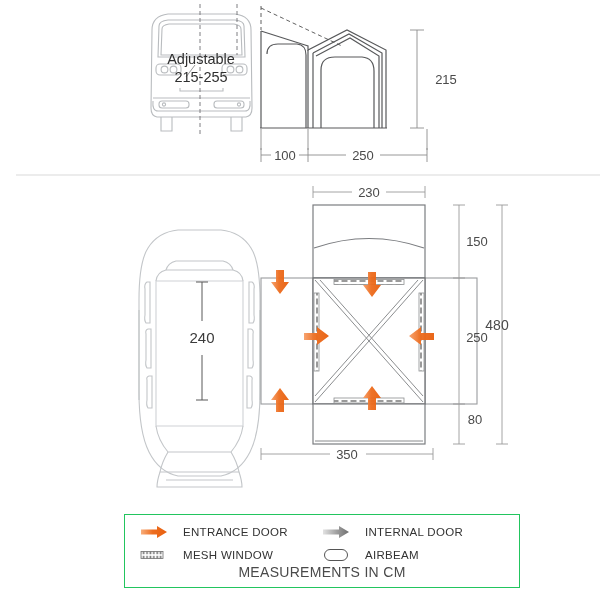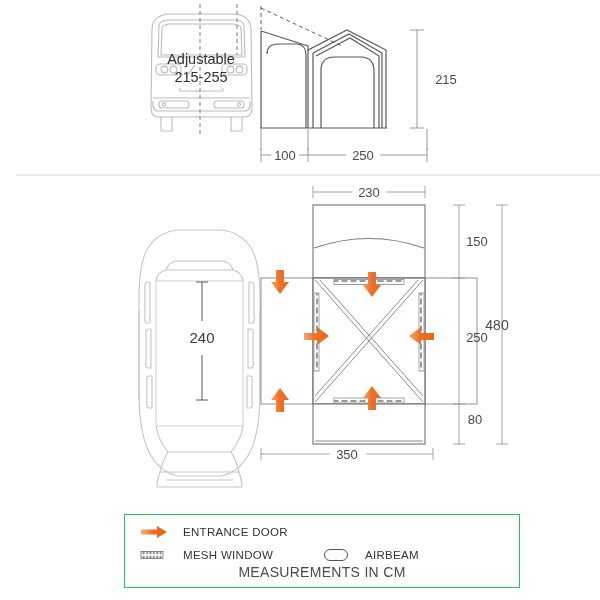--- a/index.html
+++ b/index.html
@@ -340,20 +340,35 @@
             <stop offset="0%" stop-color="#F8AE7C"></stop>
             <stop offset="45%" stop-color="#ED6D1F"></stop>
             <stop offset="100%" stop-color="#E8600F"></stop>
           </linearGradient>
         </defs>
       </svg>
     </span>
     <span class="legend-label">ENTRANCE DOOR</span>
   </div>
 
+  <div class="legend-row" style="left:196px; top:10px;">
+    <span class="legend-ico">
+      <svg width="30" height="14" viewBox="0 0 30 14">
+        <path d="M2 4.5 L2 9.5 L18 9.5 L18 13 L28 7 L18 1 L18 4.5 Z" fill="url(#gryGrad2)"></path>
+        <defs>
+          <linearGradient id="gryGrad2" x1="0" y1="0" x2="1" y2="0">
+            <stop offset="0%" stop-color="#e2e2e2"></stop>
+            <stop offset="55%" stop-color="#9d9d9d"></stop>
+            <stop offset="100%" stop-color="#6e6e6e"></stop>
+          </linearGradient>
+        </defs>
+      </svg>
+    </span>
+    <span class="legend-label">INTERNAL DOOR</span>
+  </div>
 
   <div class="legend-row" style="left:14px; top:33px;">
     <span class="legend-ico">
       <svg width="30" height="14" viewBox="0 0 30 14">
         <rect x="2" y="3.5" width="22" height="7" fill="url(#meshLg)" stroke="#6f6f6f" stroke-width="0.8"></rect>
         <defs>
           <pattern id="meshLg" width="3.4" height="7" patternUnits="userSpaceOnUse">
             <rect width="3.4" height="7" fill="#ffffff"></rect>
             <rect x="0.4" y="0.8" width="1.7" height="5.4" fill="#7d7d7d"></rect>
           </pattern>

